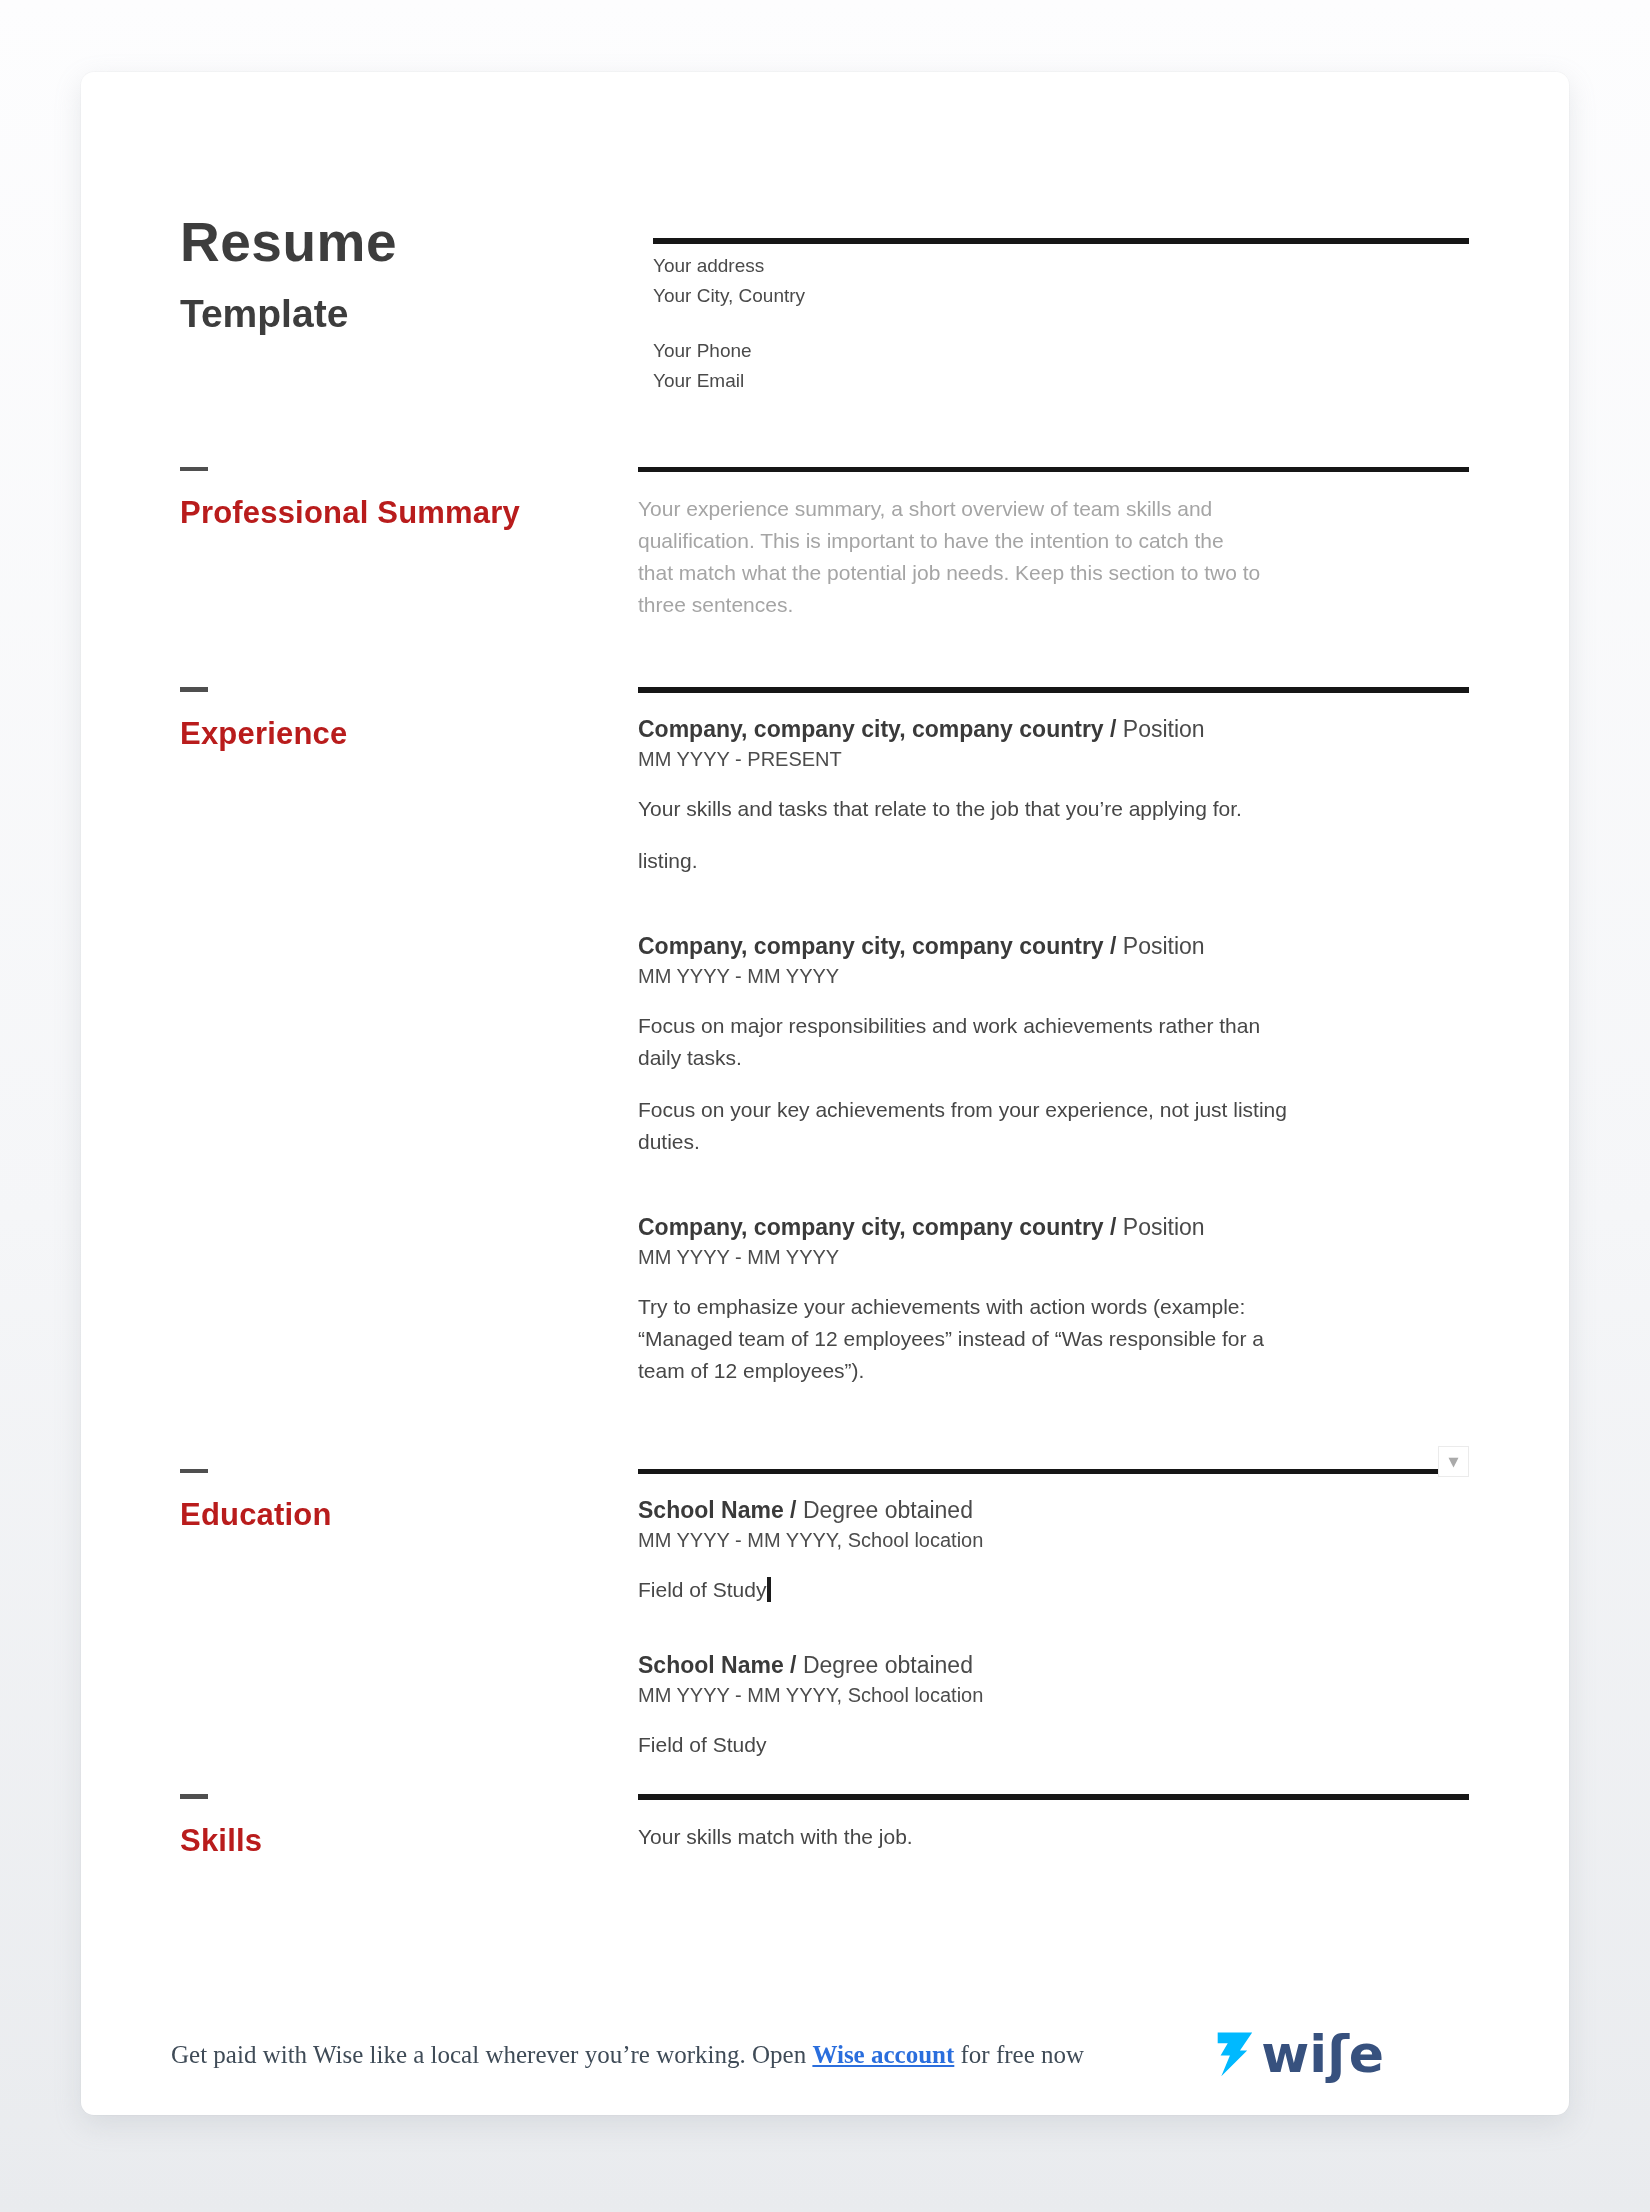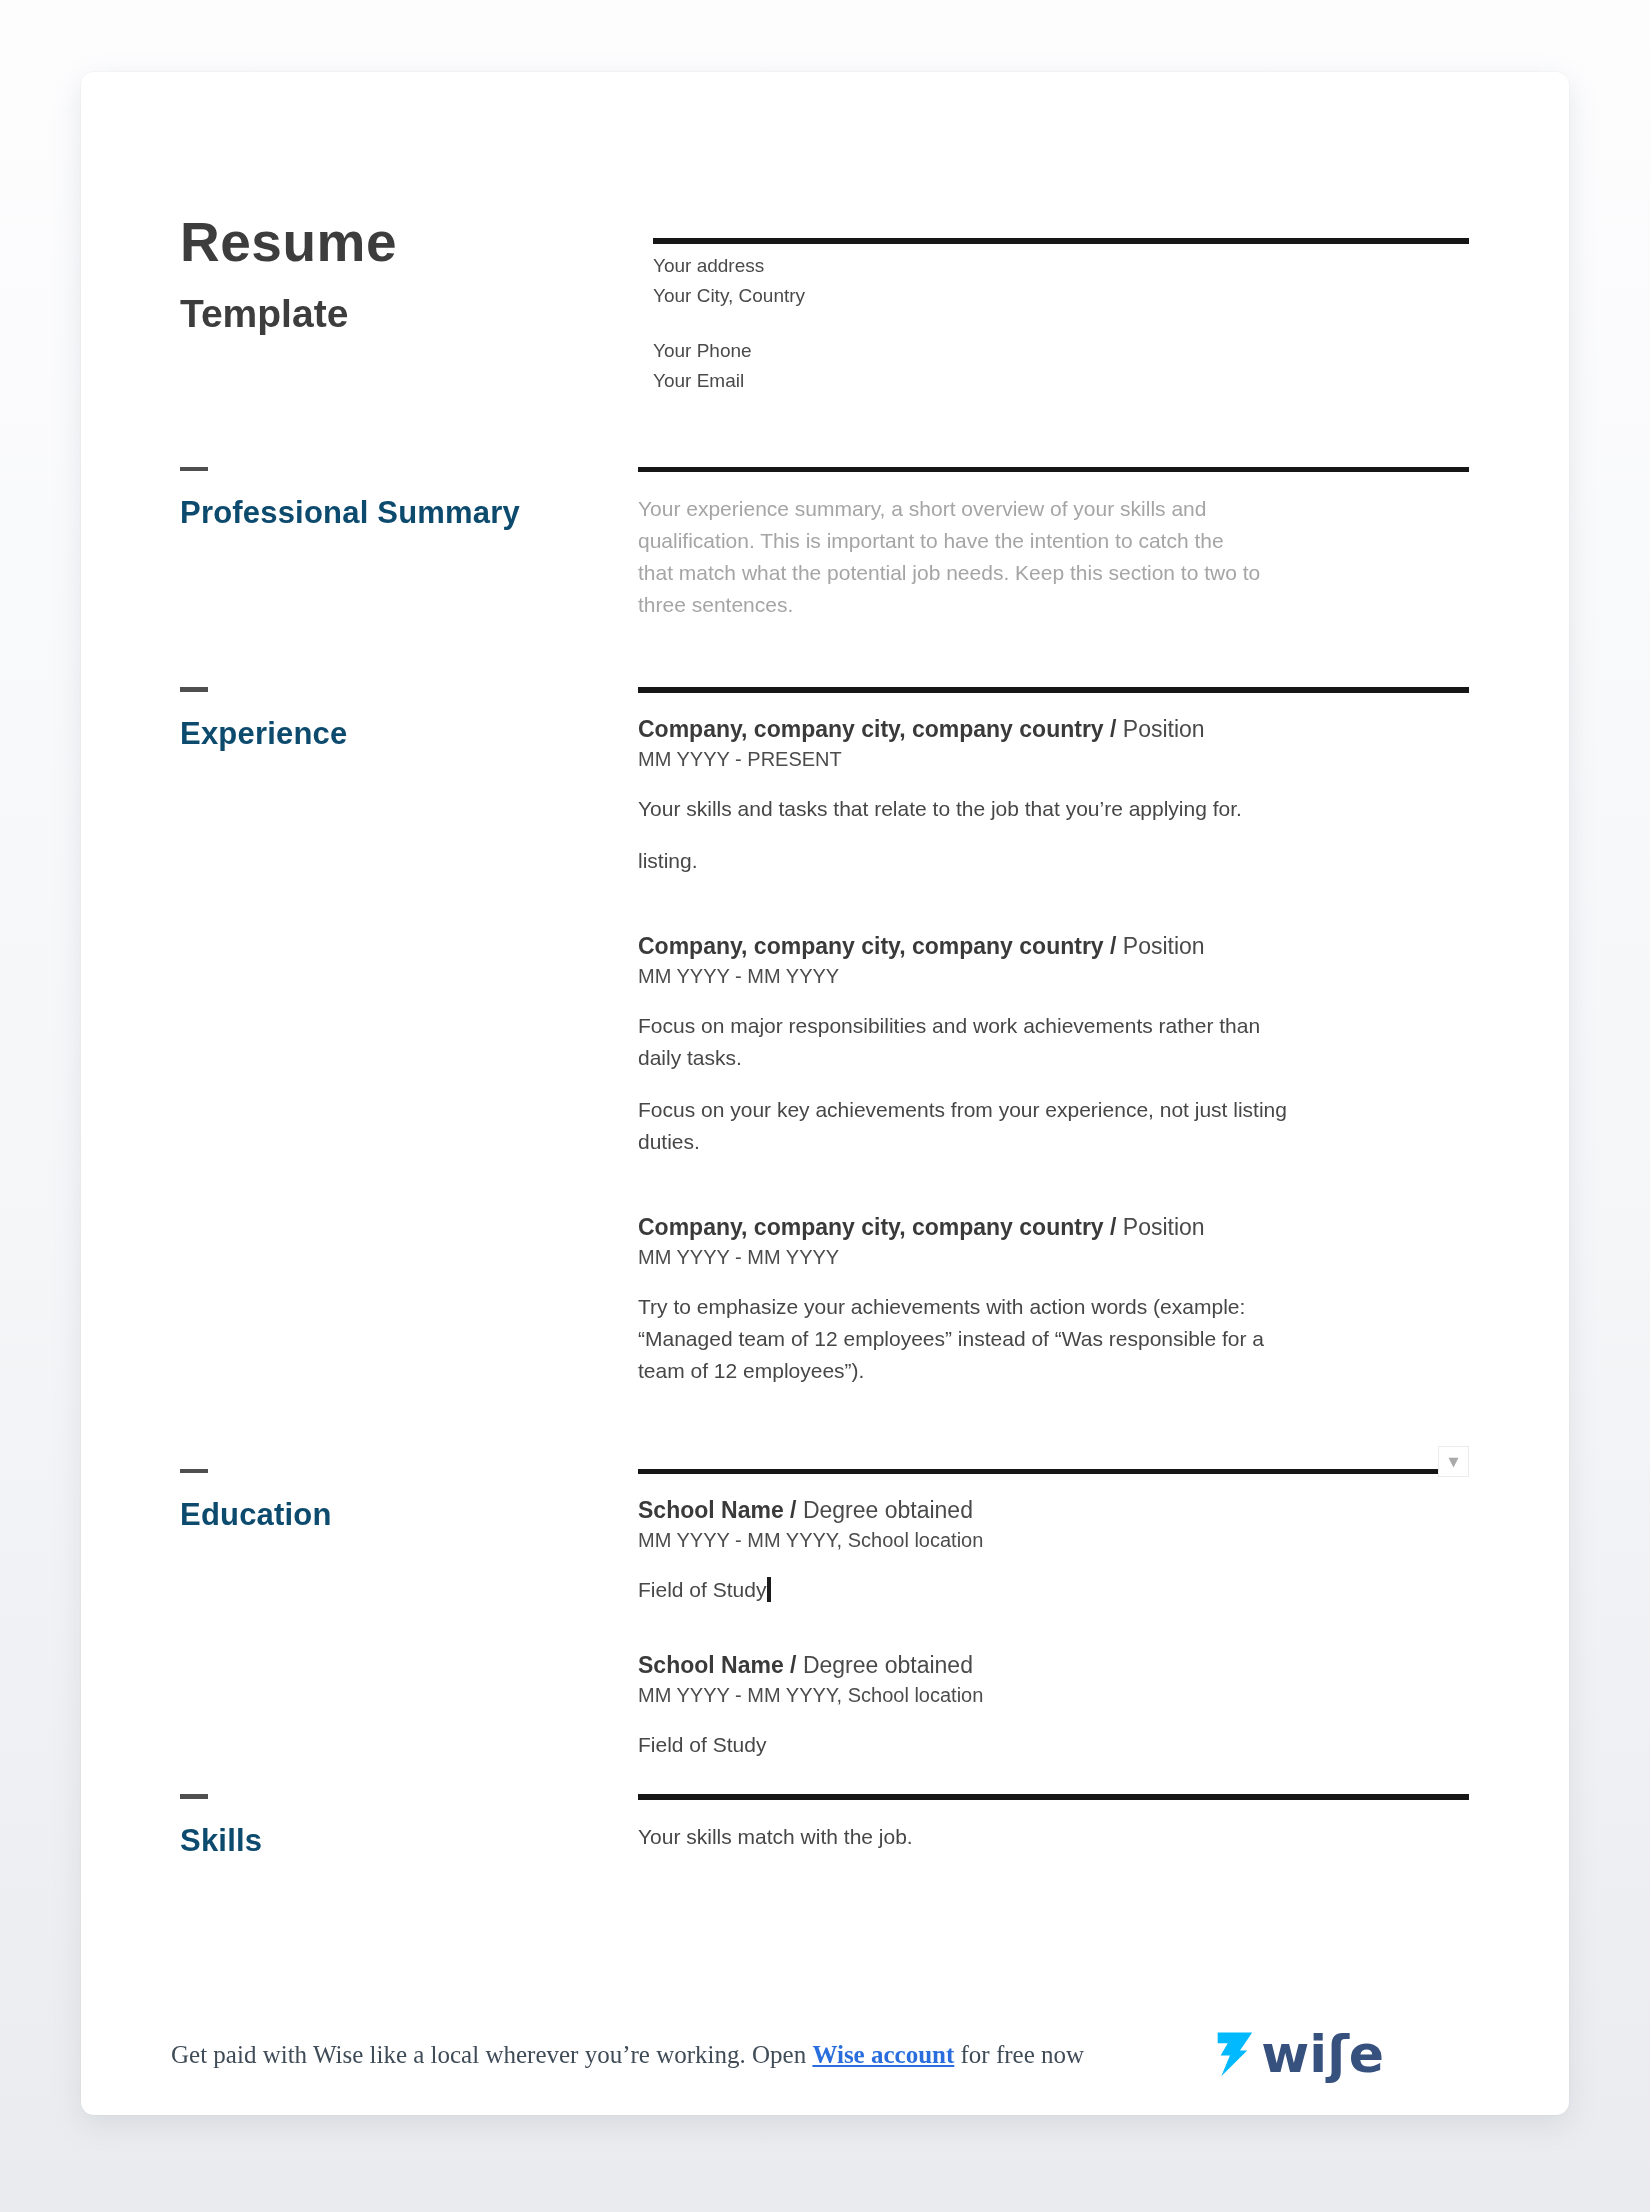--- a/index.html
+++ b/index.html
@@ -19,21 +19,21 @@
   .doc { flex:1; padding-top:166px; }
   .sec { display:flex; }
   .sec-left { width:557px; padding-left:99px; flex-shrink:0; }
   .sec-right { flex:1; margin-right:100px; min-width:0; }
 
   .doc-title { font-size:55px; line-height:61px; font-weight:bold; color:#3d3d3d; letter-spacing:0.5px; }
   .doc-subtitle { font-size:39px; line-height:42px; font-weight:bold; color:#3d3d3d; margin-top:20px; }
   .sec-header .sec-left { margin-top:-26px; }
 
   .dash { width:28px; height:4.6px; background:#4f4f4f; }
-  .sec-title { font-size:31px; font-weight:bold; color:#0c4a6e; margin-top:24px; letter-spacing:0.2px; }
+  .sec-title { font-size:31px; font-weight:bold; color:#b91c1c; margin-top:24px; letter-spacing:0.2px; }
 
   .divider { height:5.5px; background:#161616; }
   .right-content { margin-top:21px; }
 
   .addr-line { font-size:19px; line-height:30px; color:#4a4a4a; }
   .addr-gap { height:25px; }
 
   .gray-line { font-size:21px; line-height:32px; color:#a5a5a5; }
 
   .entry { margin-bottom:54px; }
@@ -111,21 +111,21 @@
     </div>
 
     <div class="sec sec-summary">
       <div class="sec-left">
         <div class="dash"></div>
         <div class="sec-title">Professional Summary</div>
       </div>
       <div class="sec-right">
         <div class="divider"></div>
         <div class="right-content">
-          <div class="gray-line">Your experience summary, a short overview of your skills and</div>
+          <div class="gray-line">Your experience summary, a short overview of team skills and</div>
           <div class="gray-line">qualification. This is important to have the intention to catch the</div>
           <div class="gray-line">that match what the potential job needs. Keep this section to two to</div>
           <div class="gray-line">three sentences.</div>
         </div>
       </div>
     </div>
 
     <div class="sec sec-experience">
       <div class="sec-left">
         <div class="dash"></div>

